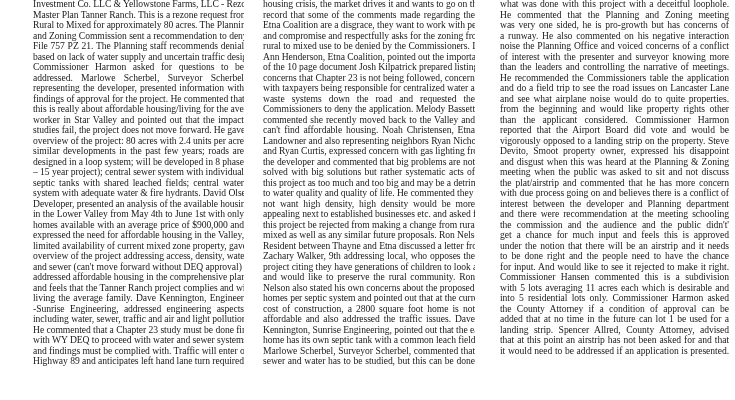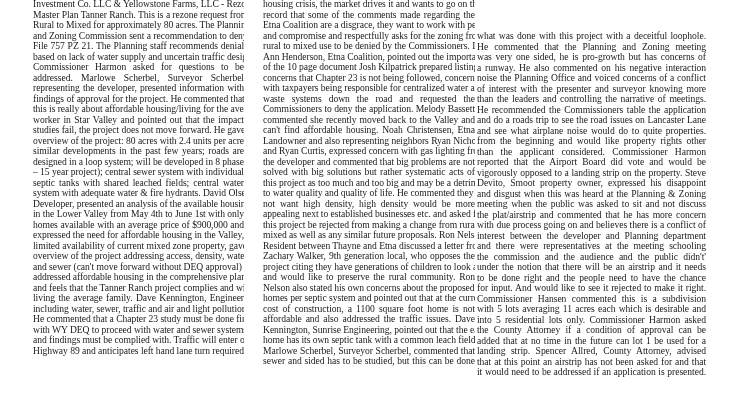--- a/index.html
+++ b/index.html
@@ -20,21 +20,21 @@
     left: 0; top: 0;
     width: 735px; height: 400px;
     background: #ffffff;
   }
   .column {
     position: absolute;
     top: -1px;
   }
   #col-1 { left: 33px; width: 211px; }
   #col-2 { left: 263px; width: 212px; }
-  #col-3 { left: 477px; width: 229px; margin-top: 32px; }
+  #col-3 { left: 500px; width: 229px; }
   .line {
     display: block;
     height: 10.5px;
     line-height: 10.5px;
     font-family: "Liberation Serif", "DejaVu Serif", serif;
     font-size: 9.6px;
     white-space: nowrap;
     text-align: justify;
     text-align-last: justify;
     overflow: hidden;
@@ -68,20 +68,21 @@
       <span class="line">Developer, presented an analysis of the available housing</span>
       <span class="line">in the Lower Valley from May 4th to June 1st with only 20</span>
       <span class="line">homes available with an average price of $900,000 and</span>
       <span class="line">expressed the need for affordable housing in the Valley,</span>
       <span class="line">limited availability of current mixed zone property, gave an</span>
       <span class="line">overview of the project addressing access, density, water</span>
       <span class="line">and sewer (can't move forward without DEQ approval) and</span>
       <span class="line">addressed affordable housing in the comprehensive plan</span>
       <span class="line">and feels that the Tanner Ranch project complies and will</span>
       <span class="line">living the average family.  Dave Kennington, Engineer</span>
+      <span class="line">-Sunrise  Engineering,  addressed  engineering  aspects</span>
       <span class="line">including water, sewer, traffic and air and light pollution.</span>
       <span class="line">He commented that a Chapter 23 study must be done first</span>
       <span class="line">with WY DEQ to proceed with water and sewer systems</span>
       <span class="line">and findings must be complied with.  Traffic will enter onto</span>
       <span class="line">Highway 89 and anticipates left hand lane turn required by</span>
     </div>
   <div class="column" id="col-2">
       <span class="line">housing crisis, the market drives it and wants to go on the</span>
       <span class="line">record that some of the comments made regarding the</span>
       <span class="line">Etna Coalition are a disgrace, they want to work with people</span>
@@ -99,55 +100,56 @@
       <span class="line">and Ryan Curtis, expressed concern with gas lighting from</span>
       <span class="line">the developer and commented that big problems are not</span>
       <span class="line">solved with big solutions but rather systematic acts of</span>
       <span class="line">this project as too much and too big and may be a detriment</span>
       <span class="line">to water quality and quality of life.  He commented they do</span>
       <span class="line">not  want  high  density,  high  density  would  be  more</span>
       <span class="line">appealing next to established businesses etc. and asked for</span>
       <span class="line">this project be rejected from making a change from rural to</span>
       <span class="line">mixed as well as any similar future proposals.  Ron Nelson,</span>
       <span class="line">Resident between Thayne and Etna discussed a letter from</span>
-      <span class="line">Zachary  Walker,  9th  generation  local,  who  opposes  the</span>
+      <span class="line">Zachary  Walker,  9th  addressing  local,  who  opposes  the</span>
       <span class="line">project citing they have generations of children to look after</span>
       <span class="line">and would like to preserve the rural community.   Ron</span>
       <span class="line">Nelson also stated his own concerns about the proposed 3</span>
       <span class="line">homes per septic system and pointed out that at the current</span>
-      <span class="line">cost of construction, a 1100 square foot home is not</span>
+      <span class="line">cost of construction, a 2800 square foot home is not</span>
       <span class="line">affordable and also addressed the traffic issues.   Dave</span>
       <span class="line">Kennington, Sunrise Engineering, pointed out that the each</span>
       <span class="line">home has its own septic tank with a common leach field.</span>
       <span class="line">Marlowe Scherbel, Surveyor Scherbel, commented that</span>
-      <span class="line">sewer and sided has to be studied, but this can be done</span>
+      <span class="line">sewer and water has to be studied, but this can be done</span>
     </div>
   <div class="column" id="col-3">
       <span class="line">what was done with this project with a deceitful loophole.</span>
       <span class="line">He commented that the Planning and Zoning meeting</span>
       <span class="line">was very one sided, he is pro-growth but has concerns of</span>
       <span class="line">a runway.  He also commented on his negative interaction</span>
       <span class="line">noise the Planning Office and voiced concerns of a conflict</span>
       <span class="line">of interest with the presenter and surveyor knowing more</span>
       <span class="line">than the leaders and controlling the narrative of meetings.</span>
       <span class="line">He recommended the Commissioners table the application</span>
-      <span class="line">and do a roads trip to see the road issues on Lancaster Lane</span>
+      <span class="line">and do a field trip to see the road issues on Lancaster Lane</span>
       <span class="line">and see what airplane noise would do to quite properties.</span>
       <span class="line">from the beginning and would like property rights other</span>
       <span class="line">than the applicant considered.   Commissioner Harmon</span>
       <span class="line">reported that the Airport Board did vote and would be</span>
       <span class="line">vigorously opposed to a landing strip on the property.  Steve</span>
       <span class="line">Devito, Smoot property owner, expressed his disappoint</span>
       <span class="line">and disgust when this was heard at the Planning &amp; Zoning</span>
       <span class="line">meeting when the public was asked to sit and not discuss</span>
       <span class="line">the plat/airstrip and commented that he has more concern</span>
       <span class="line">with due process going on and believes there is a conflict of</span>
       <span class="line">interest between the developer and Planning department</span>
-      <span class="line">and there were representatives at the meeting schooling</span>
+      <span class="line">and there were recommendation at the meeting schooling</span>
       <span class="line">the commission and the audience and the public didn't'</span>
+      <span class="line">get a chance for much input and feels this is approved</span>
       <span class="line">under the notion that there will be an airstrip and it needs</span>
       <span class="line">to be done right and the people need to have the chance</span>
       <span class="line">for input.  And would like to see it rejected to make it right.</span>
       <span class="line">Commissioner Hansen commented this is a subdivision</span>
       <span class="line">with 5 lots averaging 11 acres each which is desirable and</span>
       <span class="line">into 5 residential lots only.  Commissioner Harmon asked</span>
       <span class="line">the County Attorney if a condition of approval can be</span>
       <span class="line">added that at no time in the future can lot 1 be used for a</span>
       <span class="line">landing strip.  Spencer Allred, County Attorney, advised</span>
       <span class="line">that at this point an airstrip has not been asked for and that</span>

